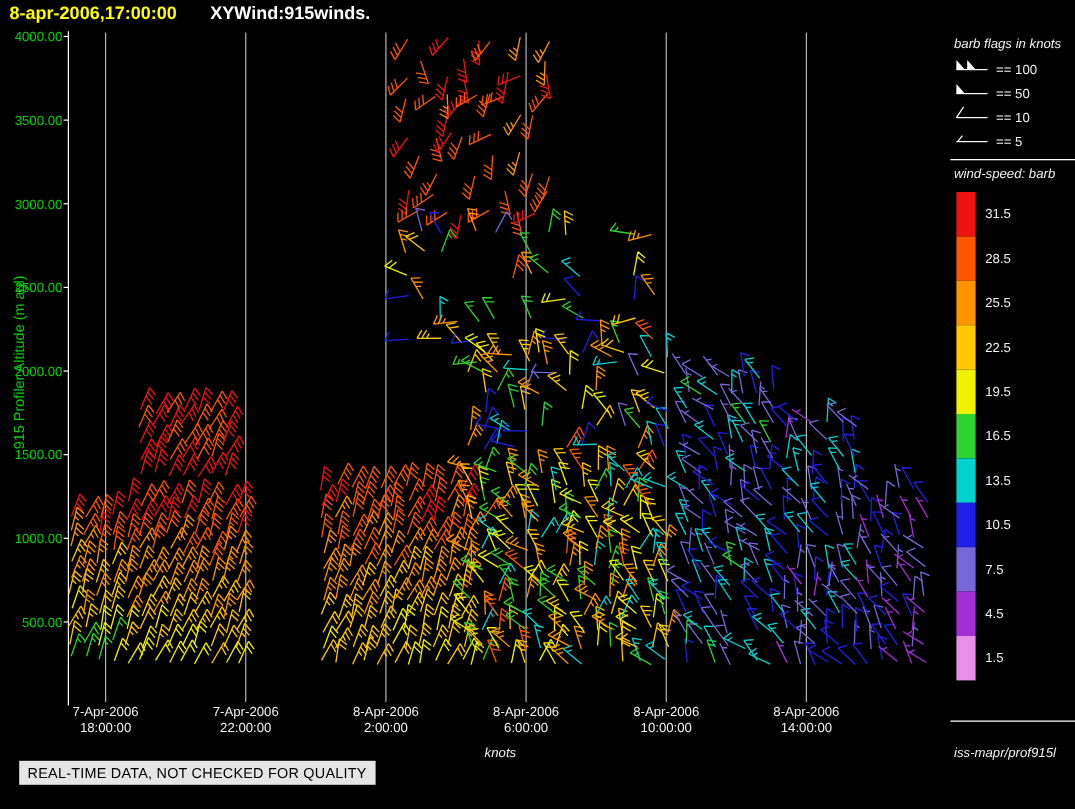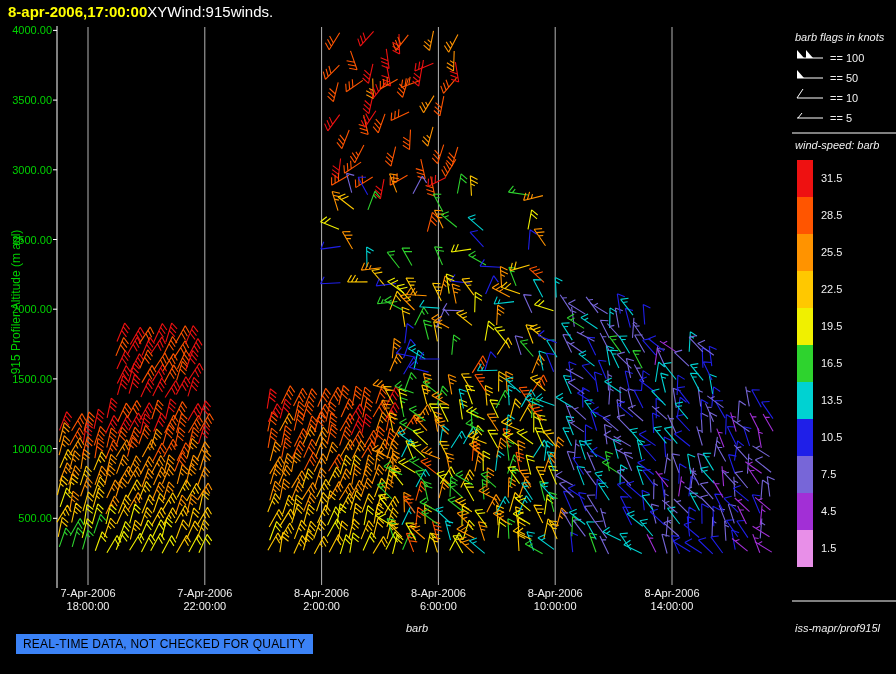--- a/index.html
+++ b/index.html
@@ -1,29 +1,29 @@
 <!DOCTYPE html>
 <html><head>
 <meta charset="utf-8">
 <style>
   html,body{margin:0;padding:0;background:#000;}
   #app{position:relative;width:896px;height:674px;background:#000;overflow:hidden;
        font-family:"Liberation Sans","DejaVu Sans",sans-serif;}
   #chart-svg{position:absolute;left:0;top:0;}
   #titlebar{position:absolute;left:8px;top:3px;font-size:15px;white-space:nowrap;}
   #title-ts{color:#ffff00;font-weight:bold;margin-top:37px;}
-  #title-app{color:#ffffff;font-weight:normal;}
+  #title-app{color:#ffffff;font-weight:bold;margin-left:28px;}
   .overlay{position:absolute;color:#f0f0f0;font-size:11px;white-space:nowrap;font-style:italic;}
   #y-axis-title{position:absolute;left:9px;top:302px;color:#00d200;font-size:12px;
        transform:rotate(-90deg) translateX(-50%);transform-origin:0 0;white-space:nowrap;}
   #x-axis-title{left:417px;top:622px;transform:translateX(-50%);}
   #barb-legend-title{left:795px;top:31px;}
   #speed-legend-title{left:795px;top:139px;}
   #instrument-id{left:795px;top:622px;}
-  #quality-notice{position:absolute;left:16px;top:634px;background:#3b82f6;color:#000;
+  #quality-notice{position:absolute;left:16px;top:634px;background:#e5e5e5;color:#000;
        font-size:12px;padding:3px 7px;letter-spacing:0.2px;white-space:nowrap;}
 </style>
 </head>
 <body>
 
 <div id="app">
   <svg id="chart-svg" width="896" height="674">
       <g>
         <line x1="88" y1="27" x2="88" y2="585" stroke="#b4b4b4" stroke-width="1"></line>
         <line x1="204.79999999999998" y1="27" x2="204.79999999999998" y2="585" stroke="#b4b4b4" stroke-width="1"></line>
@@ -991,18 +991,18 @@
         <rect x="797" y="493" width="16" height="37" fill="#a22fd6"></rect>
         <text x="821" y="515" fill="#f0f0f0" font-size="11" text-anchor="start" font-family="Liberation Sans, DejaVu Sans, sans-serif">4.5</text>
         <rect x="797" y="530" width="16" height="37" fill="#e88fe8"></rect>
         <text x="821" y="552" fill="#f0f0f0" font-size="11" text-anchor="start" font-family="Liberation Sans, DejaVu Sans, sans-serif">1.5</text>
       </g>
     </svg>
   <div id="titlebar">
     <span id="title-ts">8-apr-2006,17:00:00</span><span id="title-app">XYWind:915winds.</span>
   </div>
   <div id="y-axis-title">915 Profiler Altitude (m agl)</div>
-  <div id="x-axis-title" class="overlay">barb</div>
+  <div id="x-axis-title" class="overlay">knots</div>
   <div id="barb-legend-title" class="overlay">barb flags in knots</div>
   <div id="speed-legend-title" class="overlay">wind-speed: barb</div>
   <div id="instrument-id" class="overlay">iss-mapr/prof915l</div>
   <div id="quality-notice">REAL-TIME DATA, NOT CHECKED FOR QUALITY</div>
 </div>
 
 </body></html>

